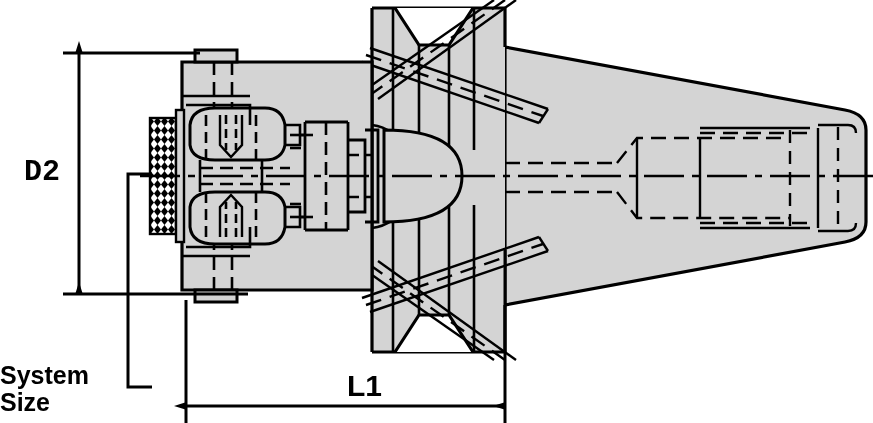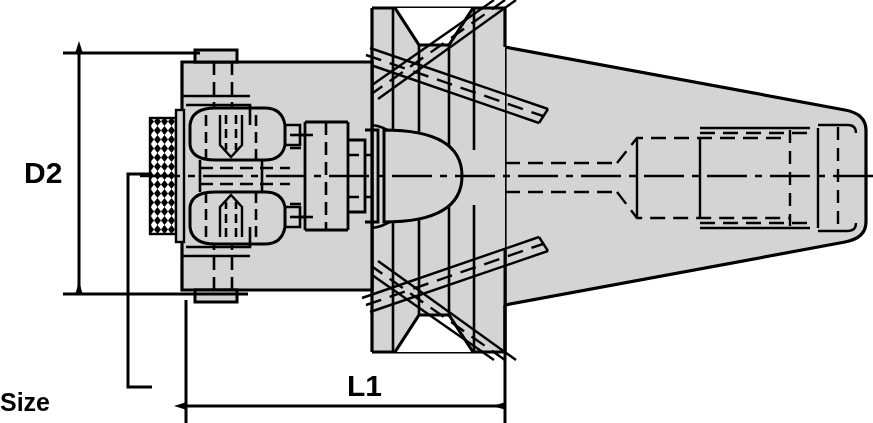--- a/index.html
+++ b/index.html
@@ -1,21 +1,21 @@
 <!DOCTYPE html>
 <html><head>
 <meta charset="utf-8">
 <title>Toolholder Technical Drawing</title>
 <style>
   html,body{margin:0;padding:0;background:#ffffff;}
   body{font-family:"Liberation Sans",sans-serif;}
   #stage{position:relative;width:873px;height:423px;background:#ffffff;overflow:hidden;}
   #stage svg{display:block;position:absolute;top:0;left:0;}
   .lbl{position:absolute;font-family:"Liberation Sans",sans-serif;font-weight:bold;color:#000;white-space:pre;line-height:1.06;}
-  #lbl-d2{left:24px;top:157px;font-size:30px;}
+  #lbl-d2{left:24px;top:157px;font-size:30px;font-family:Liberation Mono, monospace;}
   #lbl-l1{left:326px;top:370px;font-size:30px;margin-left:21px;}
   #lbl-sys{left:0px;top:362px;font-size:25px;}
 </style>
 </head>
 <body>
 
 <div id="stage">
 
 <svg width="873" height="423" viewBox="0 0 873 423">
   <defs>
@@ -178,15 +178,15 @@
     <line x1="186" y1="406" x2="505" y2="406" stroke="#000000" stroke-width="3" marker-start="url(#ah)" marker-end="url(#ah)"></line>
   </g>
 
   <g>
     <path d="M152,174 L128,174 L128,387 L152,387" fill="none" stroke="#000000" stroke-width="3"></path>
   </g>
 </svg>
 
 <div class="lbl" id="lbl-d2">D2</div>
 <div class="lbl" id="lbl-l1">L1</div>
-<div class="lbl" id="lbl-sys"><br><span>Size</span></div>
+<div class="lbl" id="lbl-sys"><span>System</span><br><span>Size</span></div>
 
 </div>
 
 </body></html>

